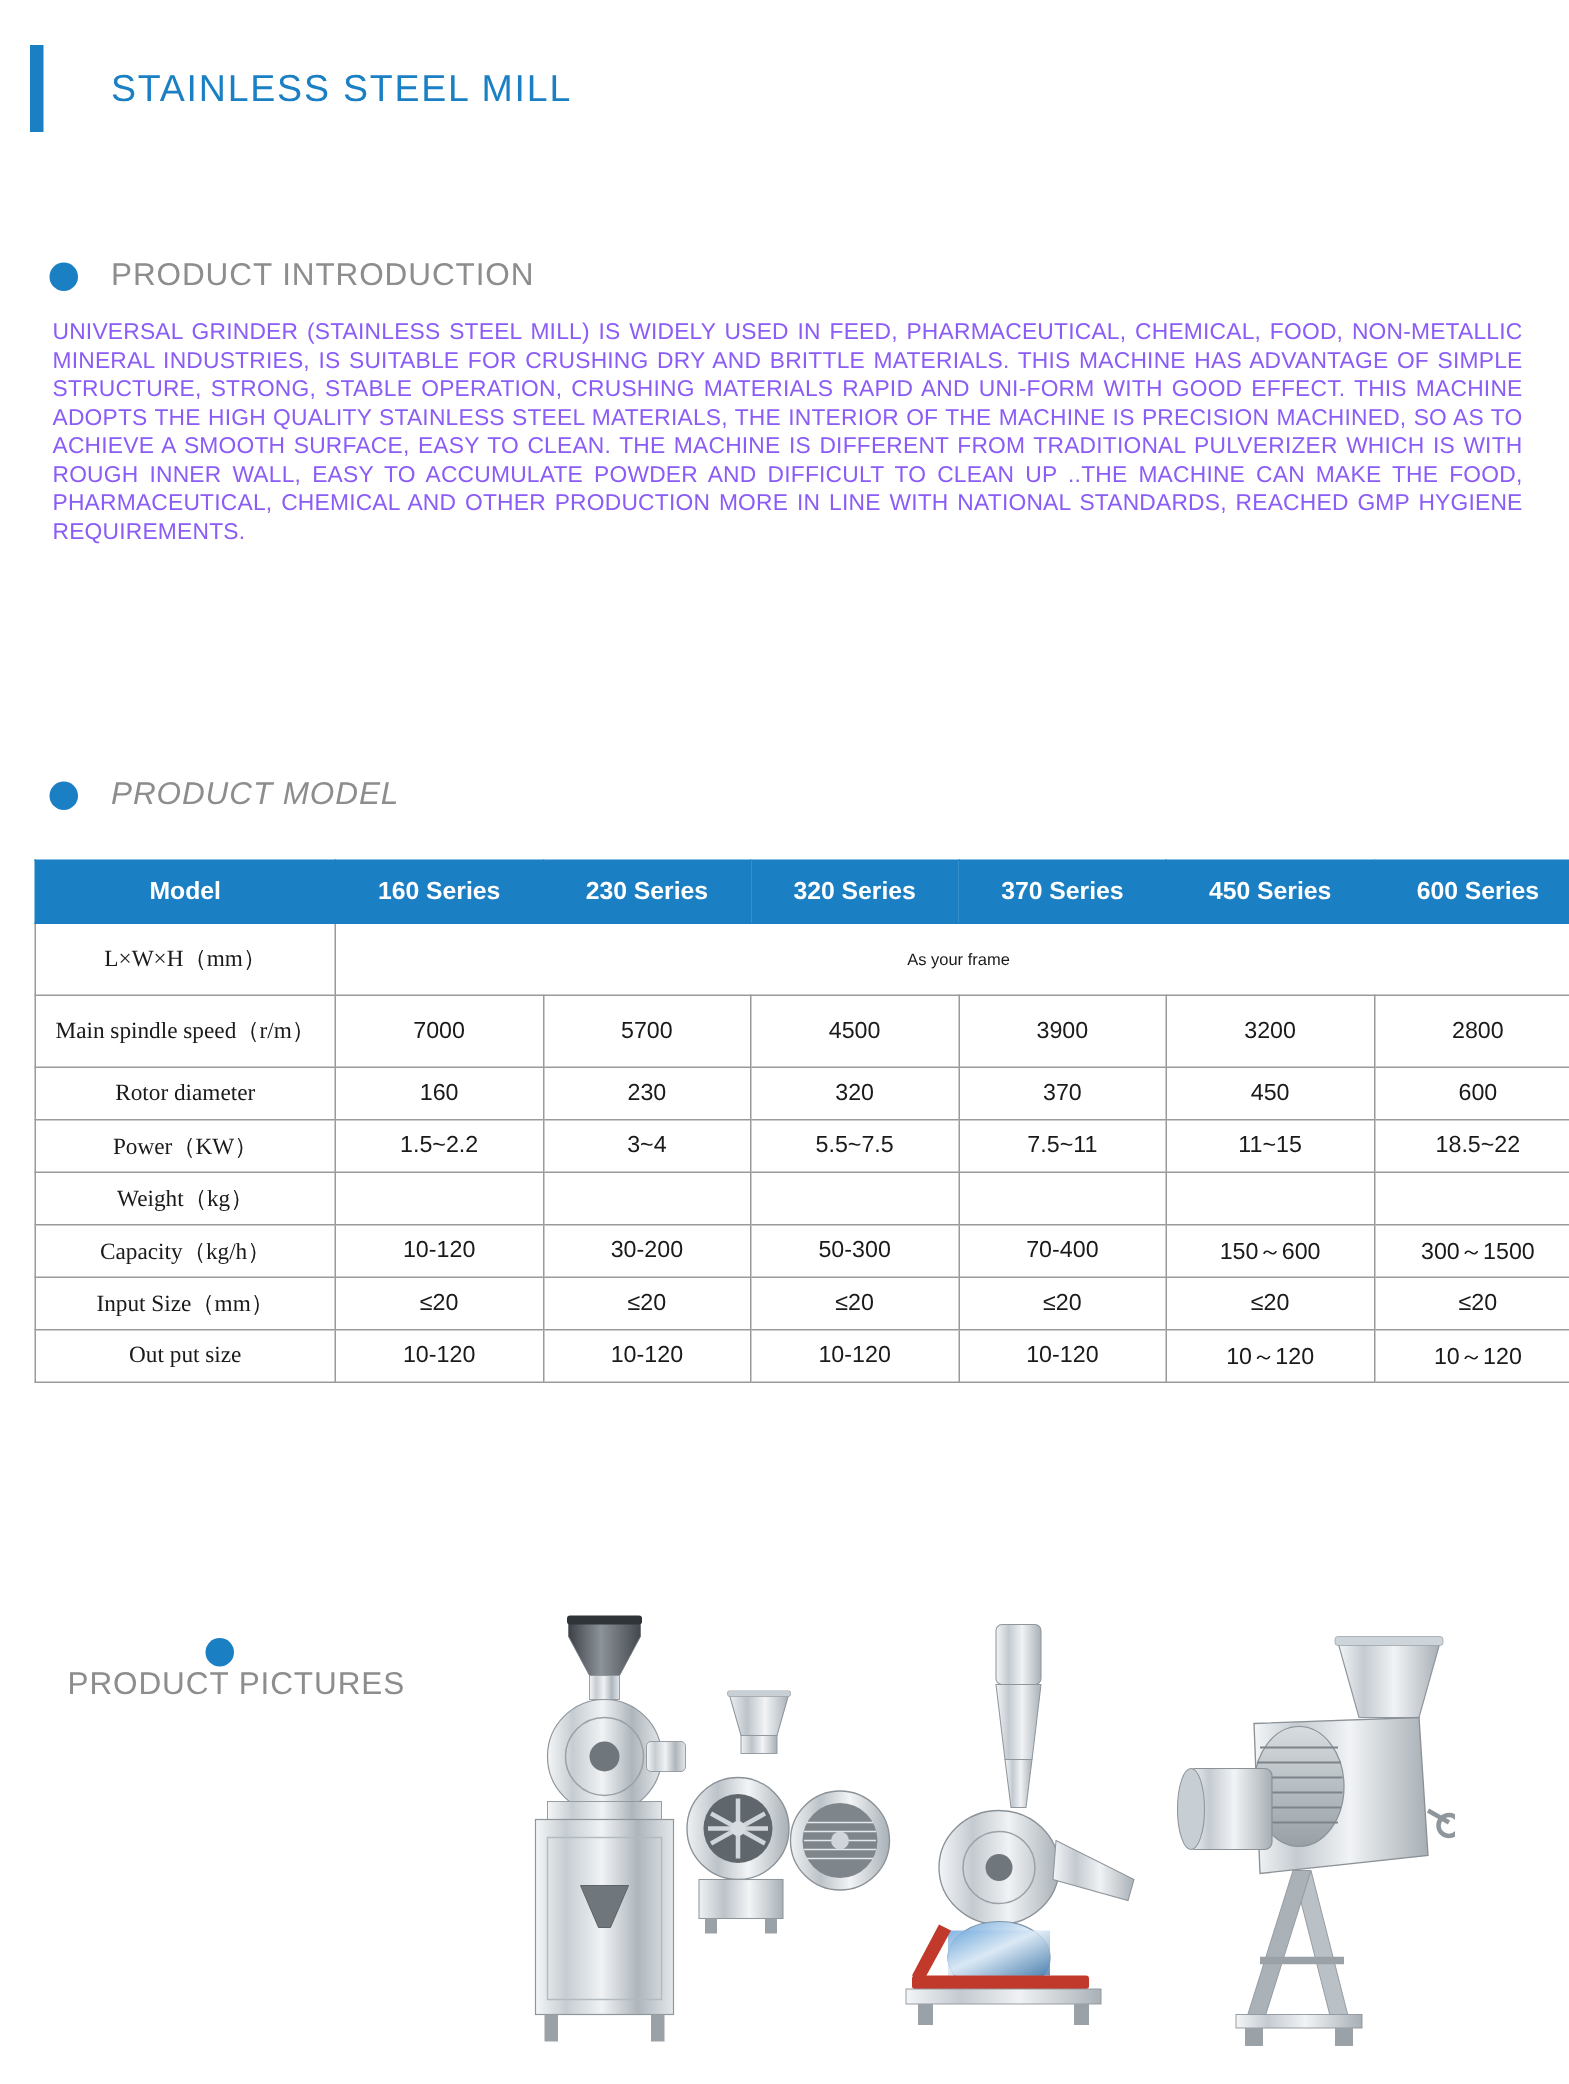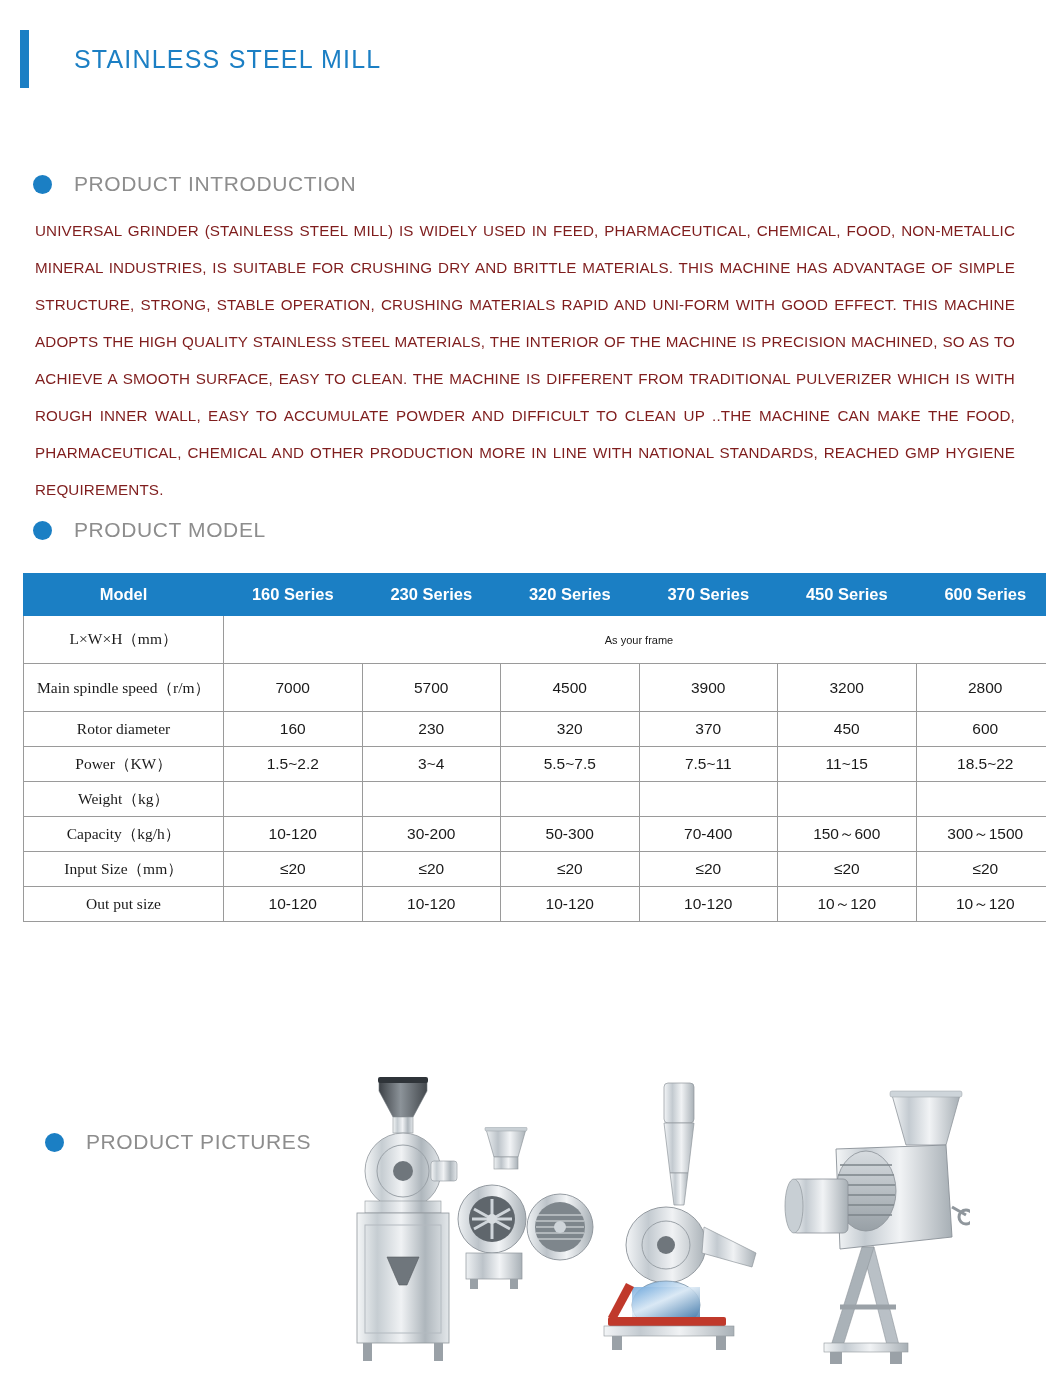--- a/index.html
+++ b/index.html
@@ -50,34 +50,34 @@
     margin-right: 22px;
     flex: 0 0 auto;
   }
   .section-title {
     font-size: 21px;
     color: #8d8d8d;
     letter-spacing: 0.6px;
   }
 
   #sec-intro { left: 33px; top: 148px; margin-top: 24px; }
-  #sec-model { left: 33px; top: 518px; }
-  #sec-pics  { left: 45px; top: 1130px; }
+  #sec-model { left: 33px; top: 518px; font-style: italic; }
+  #sec-pics  { left: 45px; top: 1092px; flex-direction: column; }
 
   
   .intro {
     position: absolute;
     left: 35px;
     top: 212px;
     width: 980px;
     font-size: 15.2px;
-    line-height: 37px;
+    line-height: 19px;
     letter-spacing: 0.15px;
     text-align: justify;
-    color: #7f1d1d;
+    color: #8b5cf6;
   }
 
   
   .table-wrap {
     position: absolute;
     left: 23px;
     top: 573px;
     width: 1032px;
   }
   table {

